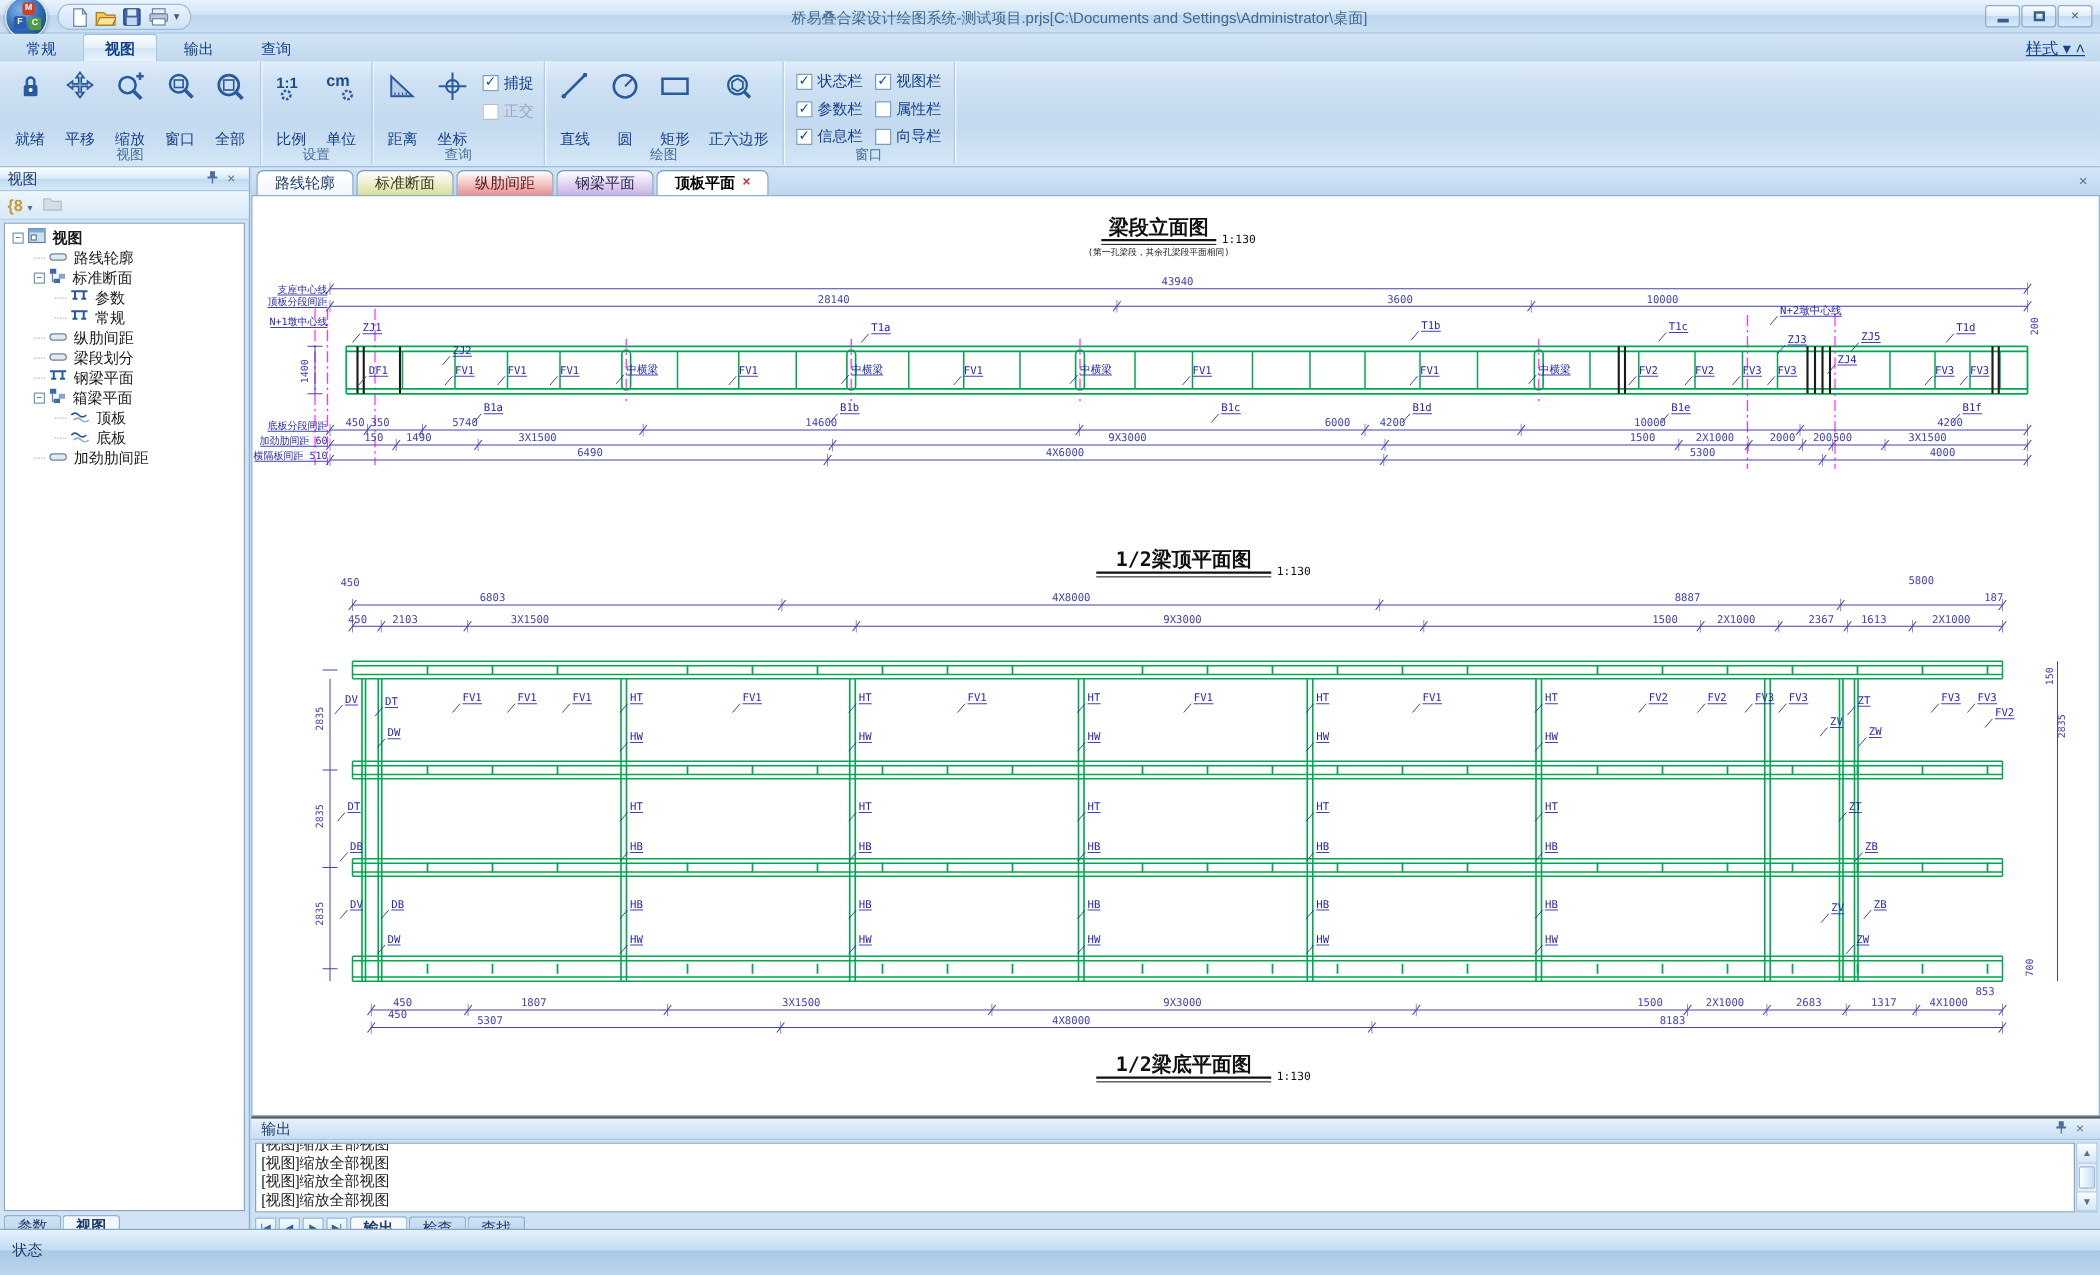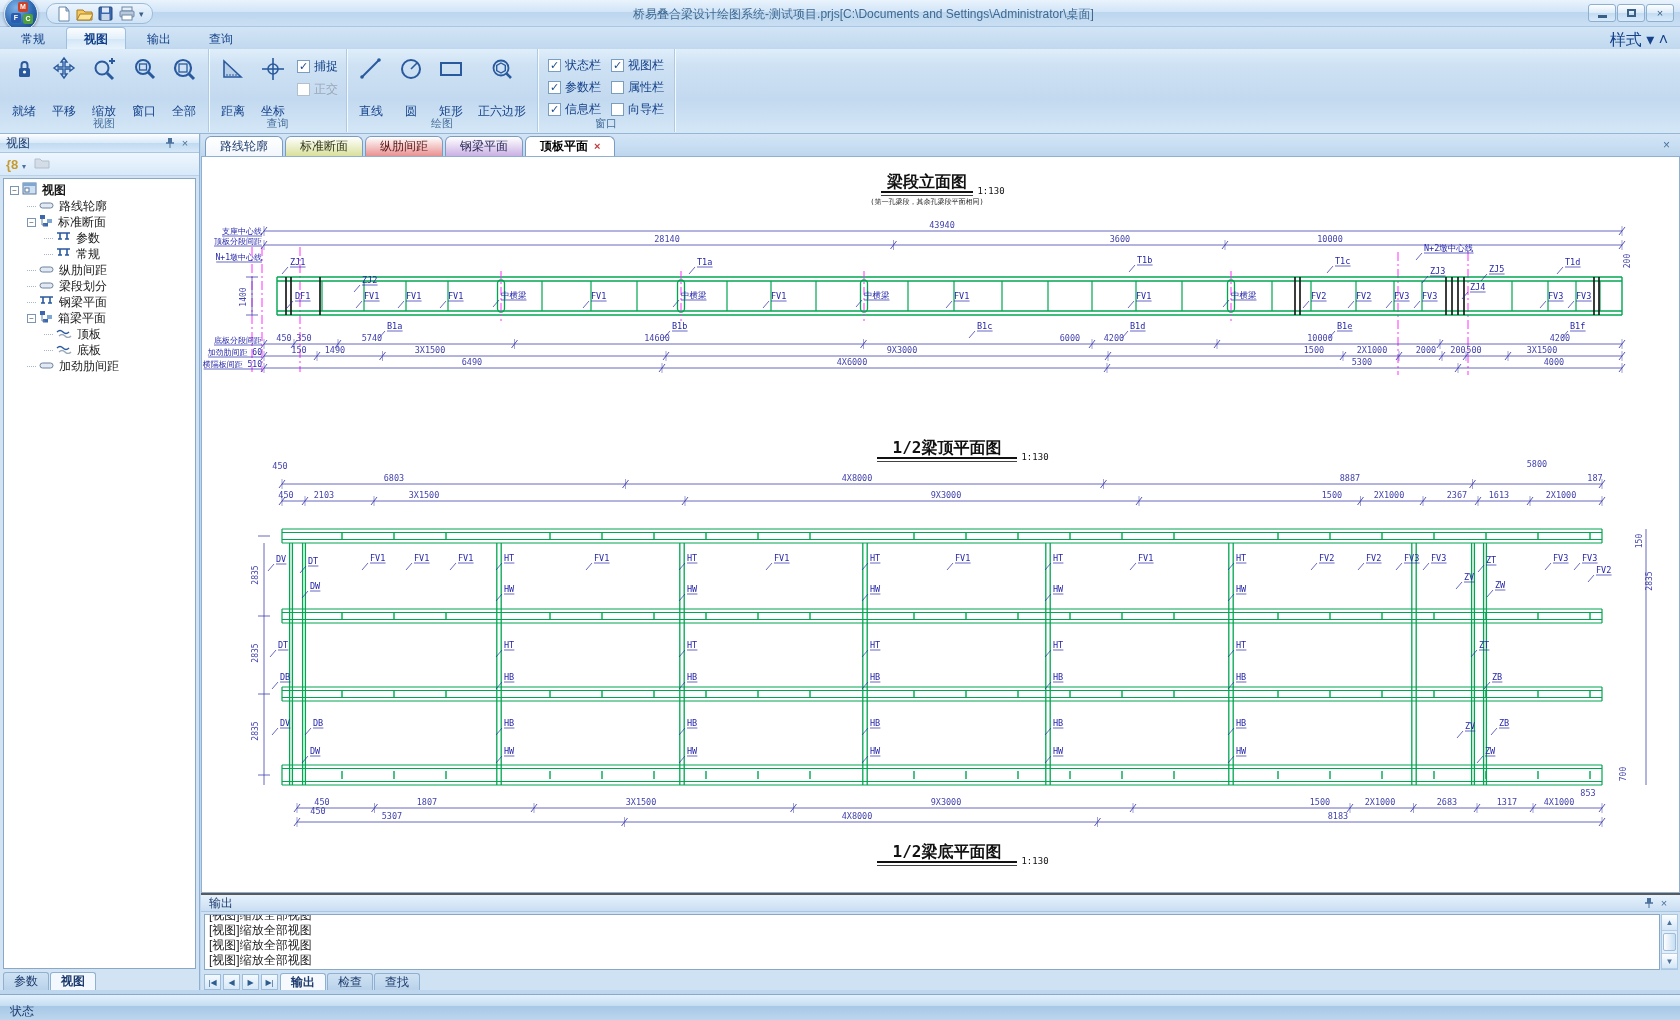--- a/index.html
+++ b/index.html
@@ -30,21 +30,21 @@
   .qat .qicon { width:17px; height:17px; display:flex; align-items:center; justify-content:center; }
   .qat .more { color:#3a5f86; font-size:9px; }
 
   
   .ribbontabs { position:absolute; left:0; top:27px; width:1680px; height:22px;
     background:linear-gradient(#d3e5f6,#c0d8ee); }
   .rtab { display:inline-block; height:22px; line-height:22px; padding:0 17px; margin-left:4px;
     color:#15428b; font-size:12px; border-radius:4px 4px 0 0; cursor:default; }
   .rtab.active { background:linear-gradient(#fbfdff,#e4f0fa 50%,#d3e6f6 51%,#e8f3fc);
     border:1px solid #9ebfdd; border-bottom:none; font-weight:bold; }
-  .styletool { position:absolute; right:12px; top:3px; color:#15428b; font-size:16px; }
+  .styletool { position:absolute; right:12px; top:3px; color:#15428b; font-size:13px;text-decoration:underline; }
 
   
   .ribbon { position:absolute; left:0; top:49px; width:1680px; height:85px;
     background:linear-gradient(#e0eefa,#cfe2f4 18%,#c3d9ef 60%,#d4e7f7);
     border-bottom:1px solid #96b6d4; display:flex; }
   .rgroup { position:relative; height:83px; border-right:1px solid #aecbe6;
     box-shadow:1px 0 0 rgba(255,255,255,.8); padding:3px 4px 16px 4px; }
   .rgroup .glabel { position:absolute; left:0; right:0; bottom:1px; text-align:center;
     font-size:11px; color:#476f9c; }
   .rbtnrow { display:flex; height:100%; align-items:flex-start; }
@@ -117,21 +117,21 @@
   .out-tabs { position:absolute; left:0; bottom:0; height:19px; display:flex; align-items:flex-end;
     padding-left:3px; gap:1px; }
   .navbtn { width:17px; height:16px; font-size:8px; color:#2d5d8e; text-align:center; line-height:15px;
     background:linear-gradient(#f4fafe,#d7e8f7); border:1px solid #9dbcda; margin-right:1px; }
   .otab { height:17px; line-height:16px; padding:0 10px; font-size:12px; color:#1e3c6e;
     background:linear-gradient(#cfe2f3,#b9d2ea); border:1px solid #8fb0d0; border-bottom:none;
     border-radius:3px 3px 0 0; }
   .otab.active { background:#f6fafe; font-weight:bold; }
 
   
-  .statusbar { position:absolute; left:0; right:0; bottom:0; height:26px;
+  .statusbar { position:absolute; left:0; right:0; bottom:0; height:37px;
     background:linear-gradient(#e3f1fc,#c3dcf1 45%,#a8c8e6 46%,#bcd6ee);
     border-top:1px solid #86a9cc; color:#1e3c6e;text-decoration:underline; }
   .statusbar .left { position:absolute; left:10px; top:8px; }
   .statusbar .rightgrp { position:absolute; right:8px; top:8px; display:flex; gap:0; }
   .sseg { padding:0 14px; border-left:1px solid #9ab6d2; white-space:nowrap; }
 </style>
 </head>
 <body>
 
 <div class="titlebar">
@@ -232,20 +232,43 @@
             <svg width="26" height="26">
               <circle cx="12" cy="12" r="8" fill="none" stroke="#2a5a9e" stroke-width="2.2"></circle>
               <rect x="8" y="8" width="8" height="8" fill="none" stroke="#2a5a9e" stroke-width="1.3"></rect>
               <line x1="18" y1="18" x2="23" y2="23" stroke="#2a5a9e" stroke-width="3"></line>
             </svg>
           </span>
           <span class="blabel">全部</span>
         </div>
       </div>
       <div class="glabel">视图</div>
+    </div>
+    <div class="rgroup">
+      <div class="rbtnrow">
+        <div class="rbtn">
+          <span>
+            <svg width="30" height="26">
+              <text x="3" y="14" font-size="12" font-weight="bold" fill="#1b4c8c" font-family="Liberation Sans">1:1</text>
+              <circle cx="11" cy="20" r="3.4" fill="none" stroke="#2a5a9e" stroke-width="2" stroke-dasharray="2 1.4"></circle>
+            </svg>
+          </span>
+          <span class="blabel">比例</span>
+        </div>
+        <div class="rbtn">
+          <span>
+            <svg width="30" height="26">
+              <text x="3" y="13" font-size="13" font-weight="bold" fill="#1b4c8c" font-family="Liberation Sans">cm</text>
+              <circle cx="20" cy="20" r="3.4" fill="none" stroke="#2a5a9e" stroke-width="2" stroke-dasharray="2 1.4"></circle>
+            </svg>
+          </span>
+          <span class="blabel">单位</span>
+        </div>
+      </div>
+      <div class="glabel">设置</div>
     </div>
     <div class="rgroup">
       <div class="rbtnrow">
         <div class="rbtn">
           <span>
             <svg width="26" height="26">
               <path d="M4 21L21 21L4 5Z" fill="#b9cfe8" stroke="#2a5a9e" stroke-width="1.6"></path>
               <path d="M7 20v-2M10 20v-2M13 20v-2M16 20v-2" stroke="#2a5a9e"></path>
             </svg>
           </span>

